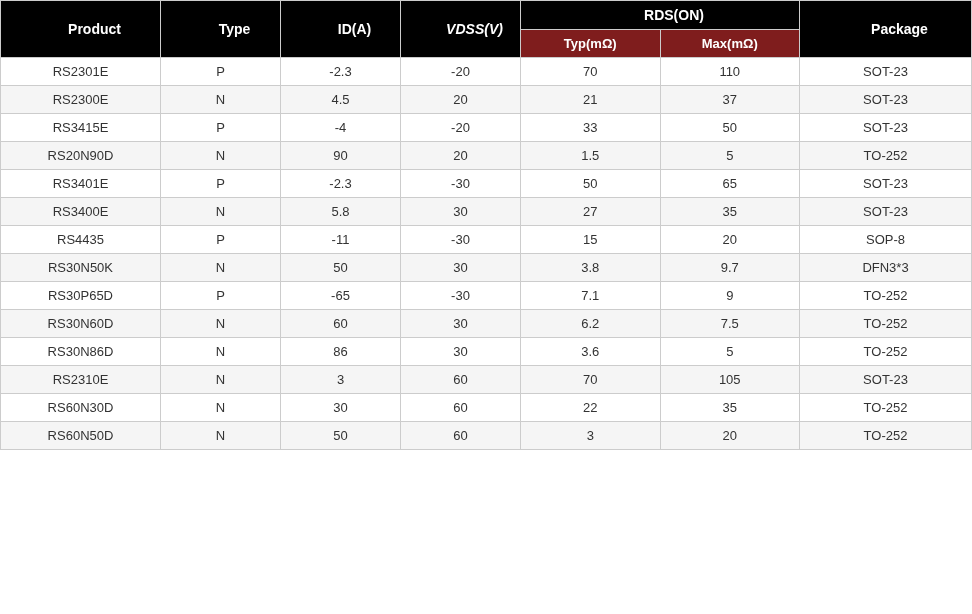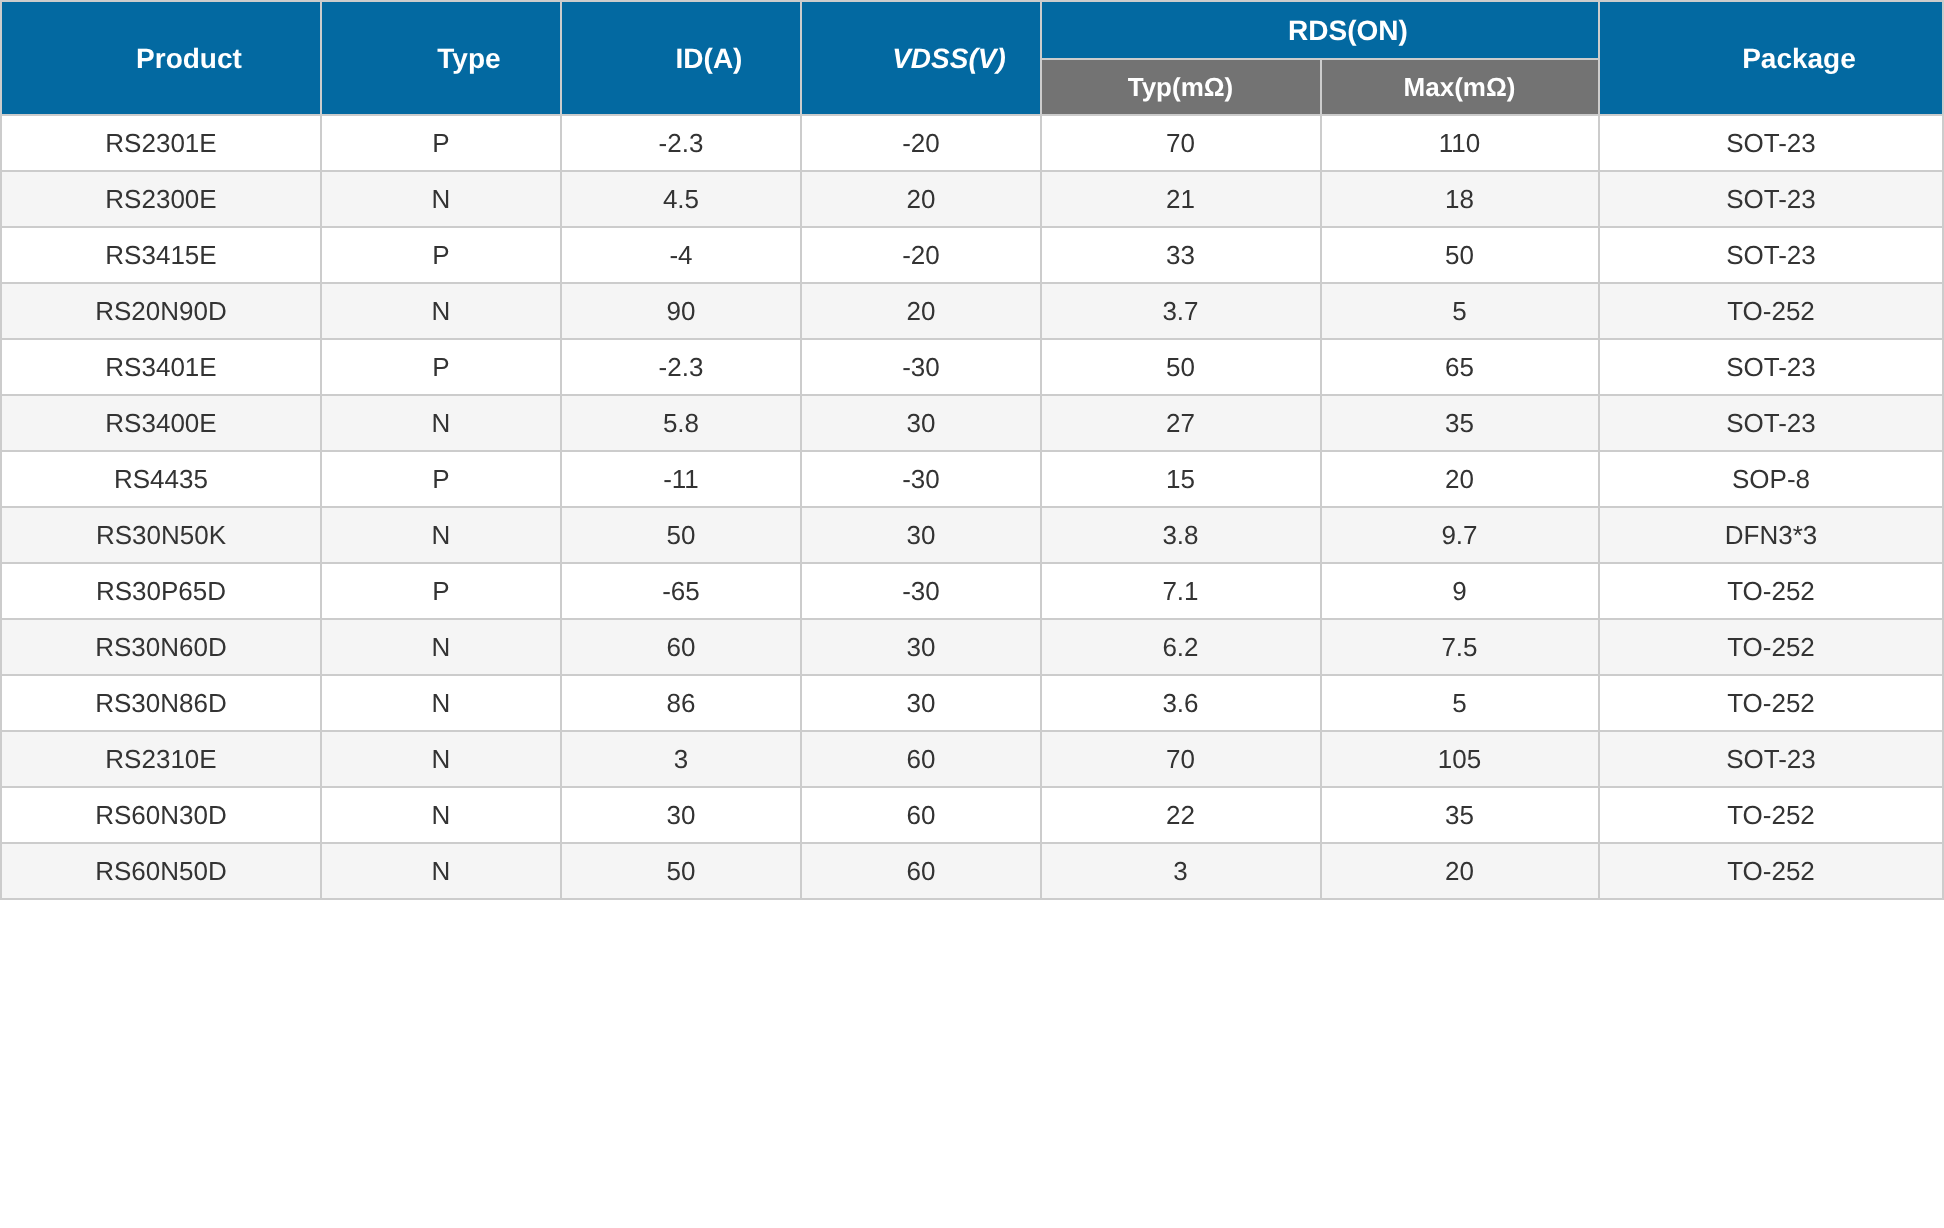--- a/index.html
+++ b/index.html
@@ -21,29 +21,29 @@
       table-layout: fixed;
     }
 
     th, td {
       border: 1px solid #ccc;
       text-align: center;
       padding: 6px 4px;
     }
 
     thead tr.main-header th {
-      background-color: #0369a1;
+      background-color: #000000;
       color: #fff;
       font-weight: bold;
       font-size: 14px;
       padding-left: 32px;
     }
 
     thead tr.sub-header th {
-      background-color: #737373;
+      background-color: #7f1d1d;
       color: #fff;
       font-weight: bold;
       font-size: 13px;
     }
 
     tbody tr:nth-child(even) {
       background-color: #f5f5f5;
     }
 
     tbody tr:nth-child(odd) {
@@ -90,38 +90,38 @@
         <td>70</td>
         <td>110</td>
         <td>SOT-23</td>
       </tr>
       <tr>
         <td>RS2300E</td>
         <td>N</td>
         <td>4.5</td>
         <td>20</td>
         <td>21</td>
-        <td>18</td>
+        <td>37</td>
         <td>SOT-23</td>
       </tr>
       <tr>
         <td>RS3415E</td>
         <td>P</td>
         <td>-4</td>
         <td>-20</td>
         <td>33</td>
         <td>50</td>
         <td>SOT-23</td>
       </tr>
       <tr>
         <td>RS20N90D</td>
         <td>N</td>
         <td>90</td>
         <td>20</td>
-        <td>3.7</td>
+        <td>1.5</td>
         <td>5</td>
         <td>TO-252</td>
       </tr>
       <tr>
         <td>RS3401E</td>
         <td>P</td>
         <td>-2.3</td>
         <td>-30</td>
         <td>50</td>
         <td>65</td>

